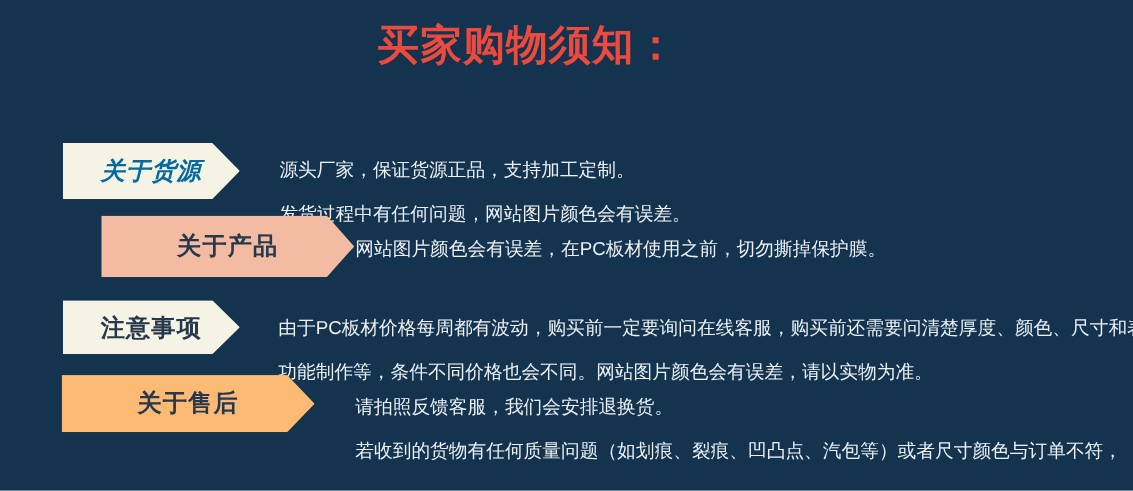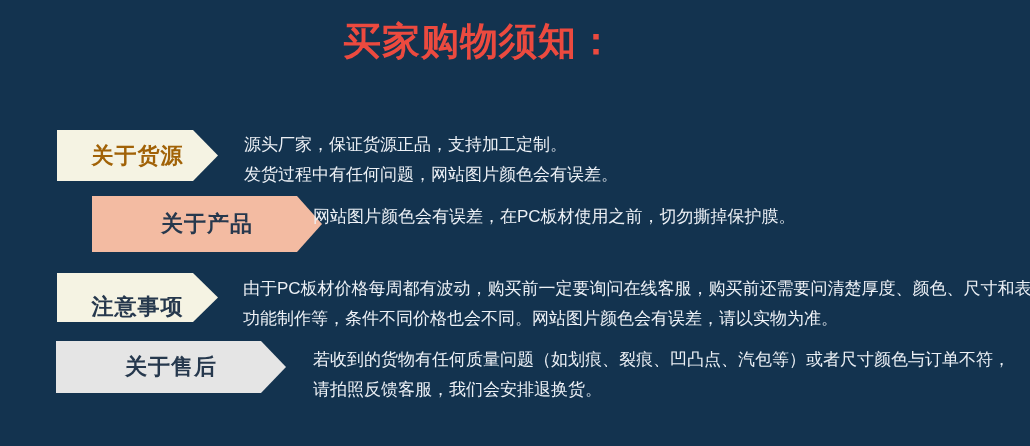--- a/index.html
+++ b/index.html
@@ -35,63 +35,63 @@
     letter-spacing: 1px;
     color: #26384d;
     white-space: nowrap;
   }
   .desc {
     position: absolute;
     color: #edf1f6;
     font-size: 17px;
     line-height: 26px;
   }
-  .desc p { margin: 4px; white-space: nowrap; }
+  .desc p { margin: 14px; white-space: nowrap; }
 
   
   .arrow-1 { left: 57px;  top: 130px; width: 161px; height: 51px; }
   .desc-1  { left: 240px; top: 128px; }
   .arrow-2 { left: 60px;  top: 196px; width: 230px; height: 56px; margin-left: 32px; }
   .desc-2  { left: 309px; top: 200px; }
   .arrow-3 { left: 57px;  top: 273px; width: 161px; height: 49px; }
   .desc-3  { left: 239px; top: 272px; }
   .arrow-4 { left: 56px;  top: 341px; width: 230px; height: 52px; }
   .desc-4  { left: 309px; top: 343px; }
 </style>
 </head>
 <body>
 
 <div class="stage" style="background-color: rgb(19, 51, 79); padding-left: 38px;">
 
   <h1 class="title" style="color: rgb(236, 74, 63);">买家购物须知：</h1>
 
   <div class="arrow arrow-1" style="background-color: rgb(245, 243, 227);">
-    <span class="arrow-label" style="color: #a16207;">关于货源</span>
+    <span class="arrow-label" style="color: #0369a1; font-style: italic;">关于货源</span>
   </div>
   <div class="desc desc-1">
     <p>源头厂家，保证货源正品，支持加工定制。</p>
     <p>发货过程中有任何问题，网站图片颜色会有误差。</p>
   </div>
 
   <div class="arrow arrow-2" style="background-color: rgb(243, 187, 162);">
     <span class="arrow-label" style="color: rgb(38, 56, 77);">关于产品</span>
   </div>
   <div class="desc desc-2">
     <p>网站图片颜色会有误差，在PC板材使用之前，切勿撕掉保护膜。</p>
   </div>
 
-  <div class="arrow arrow-3" style="background-color: rgb(245, 243, 227); align-items: flex-end;">
+  <div class="arrow arrow-3" style="background-color: rgb(245, 243, 227);">
     <span class="arrow-label" style="color: rgb(38, 56, 77);">注意事项</span>
   </div>
   <div class="desc desc-3">
     <p>由于PC板材价格每周都有波动，购买前一定要询问在线客服，购买前还需要问清楚厚度、颜色、尺寸和表面</p>
     <p>功能制作等，条件不同价格也会不同。网站图片颜色会有误差，请以实物为准。</p>
   </div>
 
-  <div class="arrow arrow-4" style="background-color: #e5e5e5;">
+  <div class="arrow arrow-4" style="background-color: #fdba74;">
     <span class="arrow-label" style="color: rgb(38, 56, 77);">关于售后</span>
   </div>
   <div class="desc desc-4">
+    <p>请拍照反馈客服，我们会安排退换货。</p>
     <p>若收到的货物有任何质量问题（如划痕、裂痕、凹凸点、汽包等）或者尺寸颜色与订单不符，</p>
-    <p>请拍照反馈客服，我们会安排退换货。</p>
   </div>
 
 </div>
 
 </body></html>

